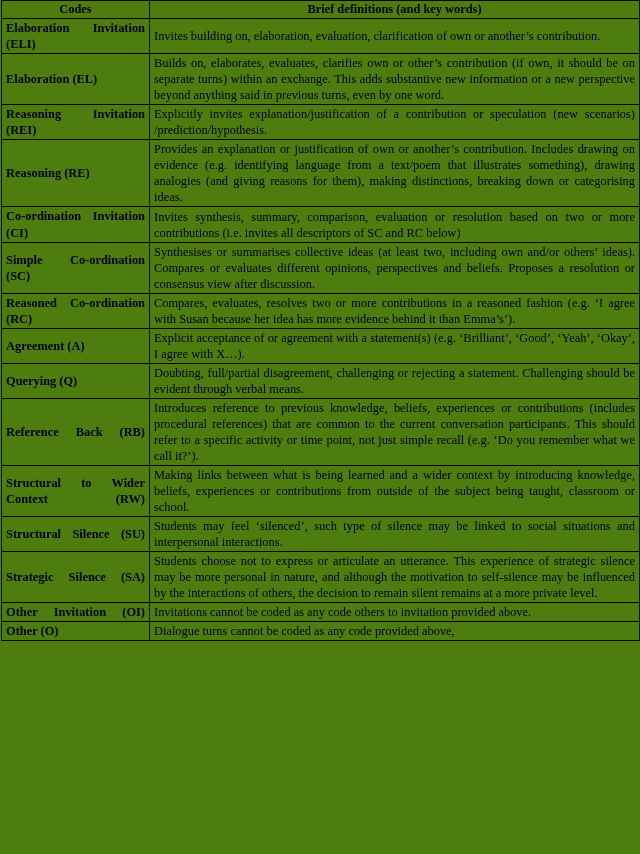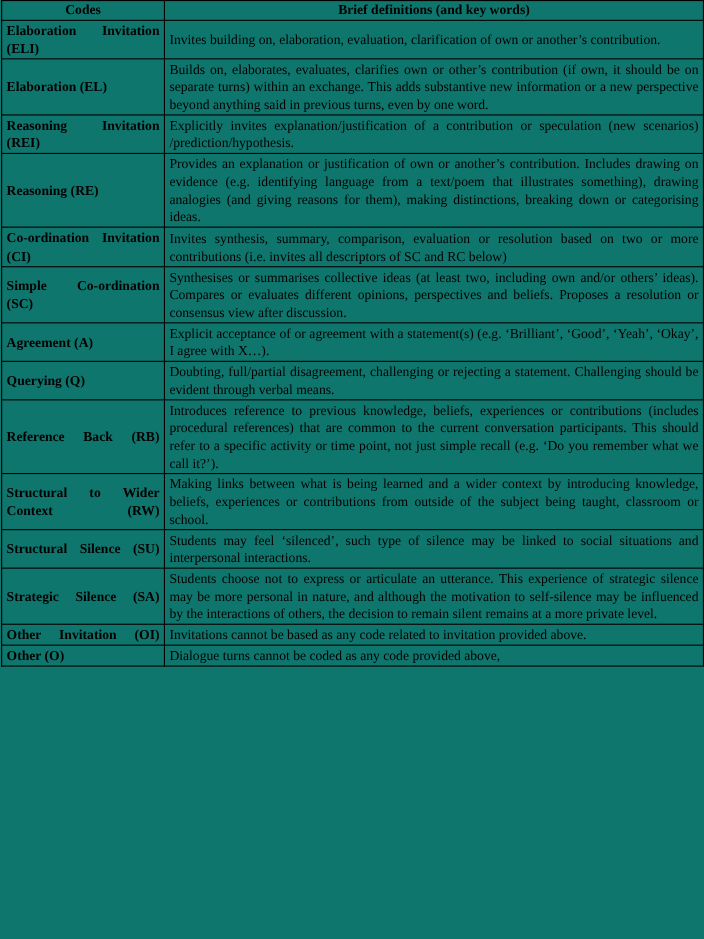--- a/index.html
+++ b/index.html
@@ -12,21 +12,21 @@
     height: 854px;
     font-family: "Liberation Serif", "DejaVu Serif", serif;
     color: #000000;
     overflow: hidden;
   }
 
   .page {
     width: 640px;
     height: 854px;
     position: relative;
-    background: #0f766e;
+    background: #4d7c0f;
     box-sizing: border-box;
   }
 
   table.coding-scheme {
     width: 638px;
     margin: 0 1px;
     border-collapse: collapse;
     table-layout: fixed;
     font-size: 12.4px;
     line-height: 1.29;
@@ -121,20 +121,24 @@
       </tr>
       <tr>
         <td class="code-cell">Co-ordination Invitation (CI)</td>
         <td class="def-cell">Invites synthesis, summary, comparison, evaluation or resolution based on two or more contributions (i.e. invites all descriptors of SC and RC below)</td>
       </tr>
       <tr>
         <td class="code-cell">Simple Co-ordination (SC)</td>
         <td class="def-cell">Synthesises or summarises collective ideas (at least two, including own and/or others’ ideas). Compares or evaluates different opinions, perspectives and beliefs. Proposes a resolution or consensus view after discussion.</td>
       </tr>
       <tr>
+        <td class="code-cell">Reasoned Co-ordination (RC)</td>
+        <td class="def-cell">Compares, evaluates, resolves two or more contributions in a reasoned fashion (e.g. ‘I agree with Susan because her idea has more evidence behind it than Emma’s’).</td>
+      </tr>
+      <tr>
         <td class="code-cell no-stretch">Agreement (A)</td>
         <td class="def-cell">Explicit acceptance of or agreement with a statement(s) (e.g. ‘Brilliant’, ‘Good’, ‘Yeah’, ‘Okay’, I agree with X…).</td>
       </tr>
       <tr>
         <td class="code-cell no-stretch">Querying (Q)</td>
         <td class="def-cell">Doubting, full/partial disagreement, challenging or rejecting a statement. Challenging should be evident through verbal means.</td>
       </tr>
       <tr>
         <td class="code-cell">Reference Back (RB)</td>
         <td class="def-cell">Introduces reference to previous knowledge, beliefs, experiences or contributions (includes procedural references) that are common to the current conversation participants. This should refer to a specific activity or time point, not just simple recall (e.g. ‘Do you remember what we call it?’).</td>
@@ -146,21 +150,21 @@
       <tr>
         <td class="code-cell">Structural Silence (SU)</td>
         <td class="def-cell">Students may feel ‘silenced’, such type of silence may be linked to social situations and interpersonal interactions.</td>
       </tr>
       <tr>
         <td class="code-cell">Strategic Silence (SA)</td>
         <td class="def-cell">Students choose not to express or articulate an utterance. This experience of strategic silence may be more personal in nature, and although the motivation to self-silence may be influenced by the interactions of others, the decision to remain silent remains at a more private level.</td>
       </tr>
       <tr>
         <td class="code-cell">Other Invitation (OI)</td>
-        <td class="def-cell">Invitations cannot be based as any code related to invitation provided above.</td>
+        <td class="def-cell">Invitations cannot be coded as any code others to invitation provided above.</td>
       </tr>
       <tr>
         <td class="code-cell no-stretch">Other (O)</td>
         <td class="def-cell">Dialogue turns cannot be coded as any code provided above,</td>
       </tr>
     </tbody>
   </table>
 
 
 </div>

